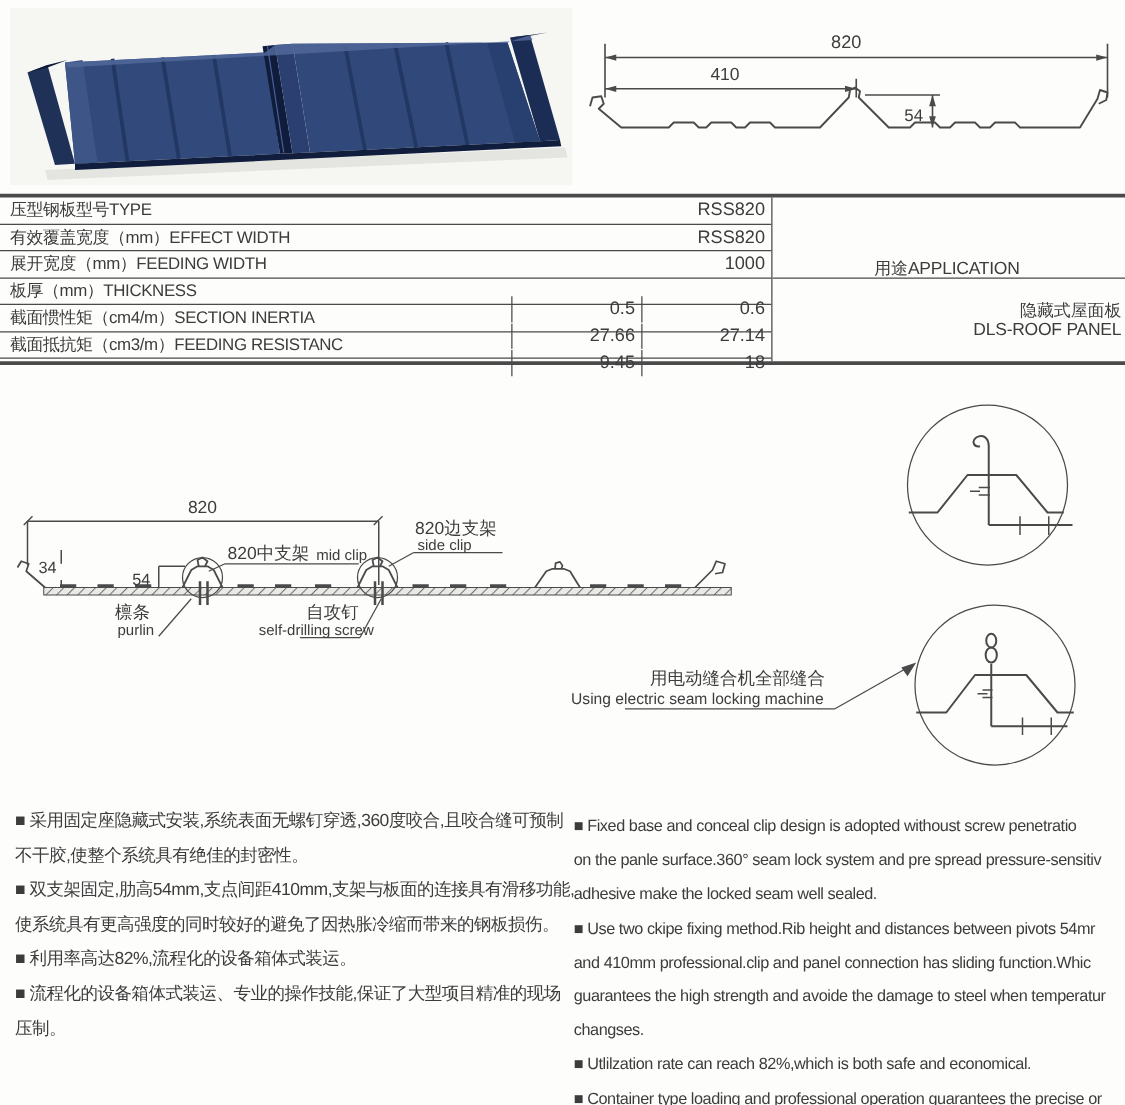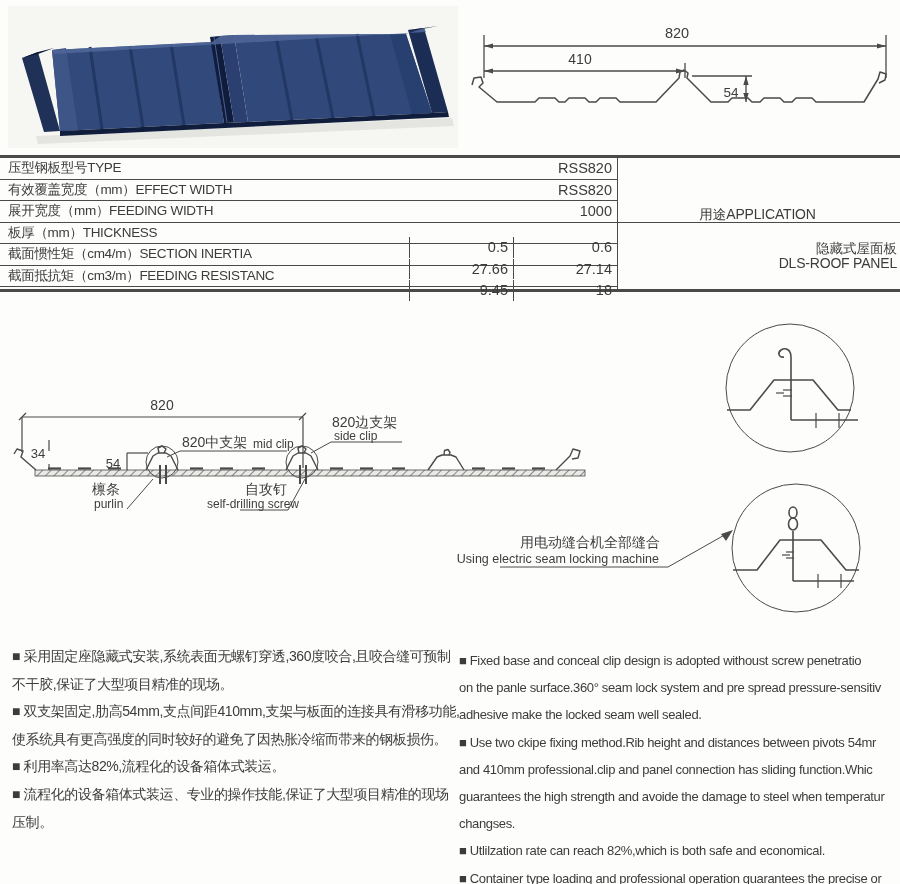--- a/index.html
+++ b/index.html
@@ -252,21 +252,21 @@
   <text x="659" y="263" text-anchor="end" font-size="12.5">Using electric seam locking machine</text>
   <g>
     <line x1="500" y1="267" x2="668" y2="267" stroke="#4a4a4a" stroke-width="1"></line>
     <line x1="668" y1="267" x2="728" y2="233" stroke="#4a4a4a" stroke-width="1"></line>
     <polygon points="733,230 721,234 726,241" fill="#4a4a4a"></polygon>
   </g>
 </svg>
 
 <div class="feat feat-zh">
   <div class="fline">■ 采用固定座隐藏式安装,系统表面无螺钉穿透,360度咬合,且咬合缝可预制</div>
-  <div class="fline">不干胶,保证了大型项目精准的现场。</div>
+  <div class="fline">不干胶,使整个系统具有绝佳的封密性。</div>
   <div class="fline">■ 双支架固定,肋高54mm,支点间距410mm,支架与板面的连接具有滑移功能,</div>
   <div class="fline">使系统具有更高强度的同时较好的避免了因热胀冷缩而带来的钢板损伤。</div>
   <div class="fline">■ 利用率高达82%,流程化的设备箱体式装运。</div>
   <div class="fline">■ 流程化的设备箱体式装运、专业的操作技能,保证了大型项目精准的现场</div>
   <div class="fline">压制。</div>
 </div>
 
 <div class="feat feat-en">
   <div class="fline">■ Fixed base and conceal clip design is adopted withoust screw penetratio</div>
   <div class="fline">on the panle surface.360°  seam lock system and pre spread pressure-sensitiv</div>

